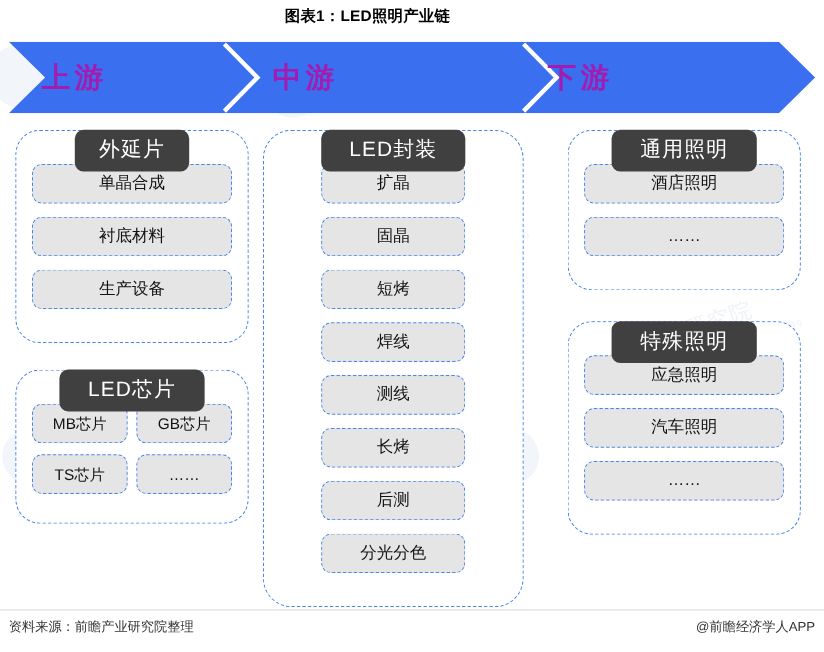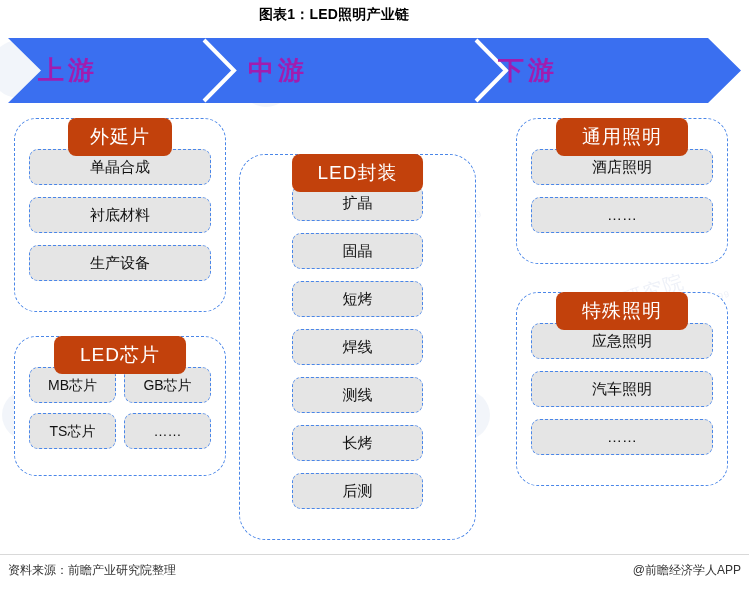--- a/index.html
+++ b/index.html
@@ -91,21 +91,21 @@
     background: #ffffff;
     padding: 30px 14px 16px 14px;
     position: relative;
     z-index: 1;
   }
   .group-head {
     position: absolute;
     top: 0;
     left: 50%;
     transform: translateX(-50%);
-    background: #c2410c;
+    background: #404040;
     color: #ffffff;
     border-radius: 8px;
     font-size: 19px;
     line-height: 38px;
     height: 38px;
     text-align: left;
     white-space: nowrap;
     z-index: 3;
     padding: 0 22px;
     letter-spacing: 1px;
@@ -136,21 +136,20 @@
   }
   .grid2 .item {
     width: 85px;
     font-size: 14px;
   }
 
   
   #mid-group .group-box {
     padding: 30px 52px 18px 52px;
     border-radius: 26px;
-    margin-top: 36px;
   }
   #mid-group .item {
     margin-bottom: 12px;
   }
 
   
   #col-down .group-box { padding-bottom: 18px; }
   #col-down .item { margin-bottom: 12px; font-size: 15px; }
 
   
@@ -245,20 +244,21 @@
   <div class="group" id="mid-group">
     <div class="group-head wide">LED封装</div>
     <div class="group-box">
       <div class="item">扩晶</div>
       <div class="item">固晶</div>
       <div class="item">短烤</div>
       <div class="item">焊线</div>
       <div class="item">测线</div>
       <div class="item">长烤</div>
       <div class="item">后测</div>
+      <div class="item">分光分色</div>
     </div>
   </div>
 </div>
 
 <div class="col" id="col-down">
 
   <div class="group">
     <div class="group-head wide">通用照明</div>
     <div class="group-box">
       <div class="item">酒店照明</div>

